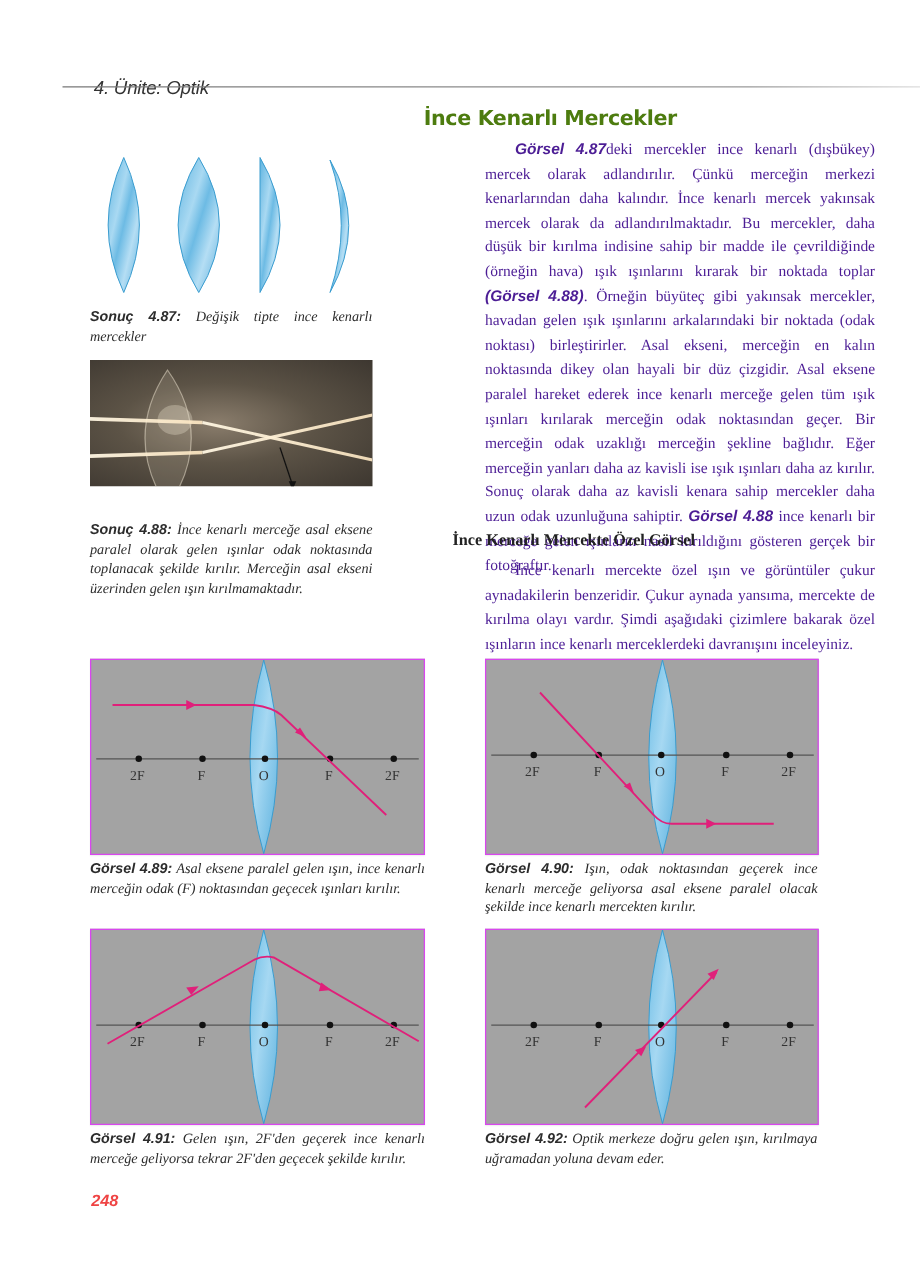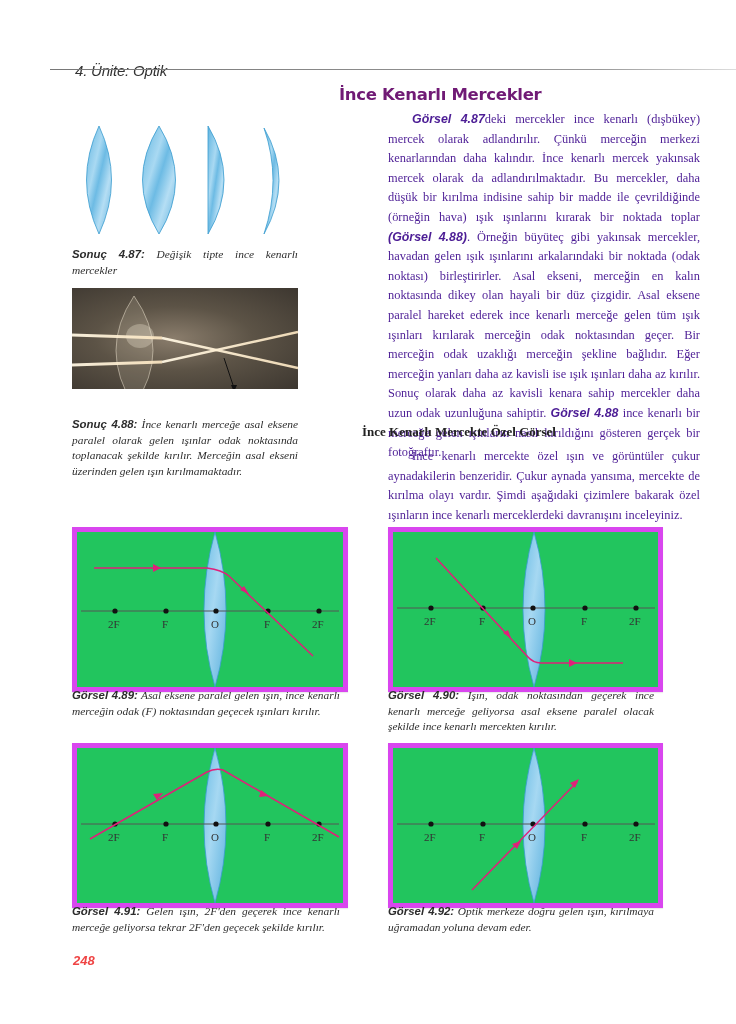--- a/index.html
+++ b/index.html
@@ -1,37 +1,37 @@
 <!DOCTYPE html>
 <html><head>
 <meta charset="utf-8">
 <style>
   html, body { margin: 0; padding: 0; }
   body { width: 736px; height: 1024px; background: #ffffff; position: relative; overflow: hidden; font-family: "DejaVu Serif", serif; color: #2b2b2b; }
   .abs { position: absolute; }
   .header-label { left: 75px; top: 62px; font-family: "Liberation Sans", sans-serif; font-style: italic; font-size: 15px; color: #333; letter-spacing: -0.2px; }
   .header-rule { left: 50px; top: 69px; width: 686px; height: 1px; background: linear-gradient(to right, #777 0%, #999 80%, #ddd 100%); }
-  .title { left: 339px; top: 85px; font-family: "DejaVu Sans", sans-serif; font-weight: bold; font-size: 16.5px; color: #701a75; letter-spacing: -0.3px; }
+  .title { left: 339px; top: 85px; font-family: "DejaVu Sans", sans-serif; font-weight: bold; font-size: 16.5px; color: #4d7c0f; letter-spacing: -0.3px; }
   .body-text { font-family: "Liberation Serif", serif; font-size: 12.4px; line-height: 19.6px; color: #4c1d95; text-align: justify; margin-left: 48px; }
   .para1 { left: 340px; top: 110px; width: 312px; }
   .indent { text-indent: 24px; }
   .bi { font-family: "Liberation Sans", sans-serif; font-weight: bold; font-style: italic; }
   .subhead { left: 362px; top: 424px; font-family: "Liberation Serif", serif; font-weight: bold; font-size: 13px; color: #222; }
   .para2 { left: 340px; top: 447px; width: 312px; }
   .caption { font-family: "Liberation Serif", serif; font-style: italic; font-size: 11.4px; line-height: 15.6px; color: #2c2c2c; text-align: justify; }
   .caption .lbl { font-family: "Liberation Sans", sans-serif; font-weight: bold; font-style: italic; }
   .cap87 { left: 72px; top: 247px; width: 226px; }
   .cap88 { left: 72px; top: 417px; width: 226px; }
   .cap89 { left: 72px; top: 688px; width: 268px; }
   .cap90 { left: 388px; top: 688px; width: 266px; }
   .cap91 { left: 72px; top: 904px; width: 268px; }
   .cap92 { left: 388px; top: 904px; width: 266px; }
   .photo { left: 72px; top: 288px; width: 226px; height: 101px; background: radial-gradient(ellipse at 45% 50%, #8a7d6c 0%, #5c5346 45%, #3d3730 100%); overflow: hidden; }
   .photo-label { left: 128px; top: 108px; font-family: "Liberation Serif", serif; font-size: 10px; color: #f2eee5; }
-  .diagram { background: #22c55e; border: 5px solid #d946ef; box-shadow: 0 1px 1px rgba(0,0,0,0.08); }
+  .diagram { background: #a3a3a3; border: 1px solid #d946ef; box-shadow: 0 1px 1px rgba(0,0,0,0.08); }
   .d89 { left: 72px; top: 527px; width: 266px; height: 155px; }
   .d90 { left: 388px; top: 527px; width: 265px; height: 155px; }
   .d91 { left: 72px; top: 743px; width: 266px; height: 155px; }
   .d92 { left: 388px; top: 743px; width: 265px; height: 155px; }
   .diagram svg { position: absolute; left: 0; top: 0; }
   .pt-label { font-family: "Liberation Serif", serif; font-size: 11px; fill: #333; }
   .page-number { left: 73px; top: 953px; font-family: "Liberation Sans", sans-serif; font-weight: bold; font-style: italic; font-size: 13px; color: #ef4444; }
   .lens-row { left: 72px; top: 120px; width: 230px; height: 122px; }
 </style>
 </head>

